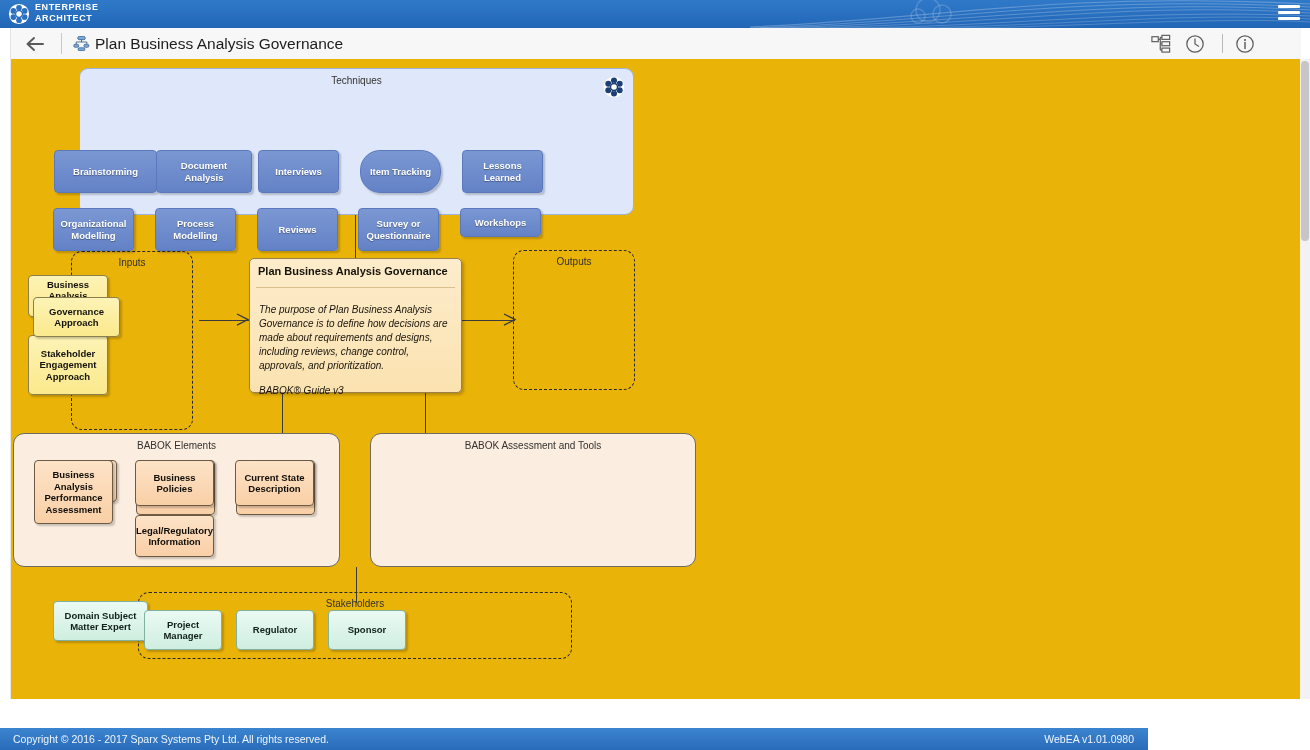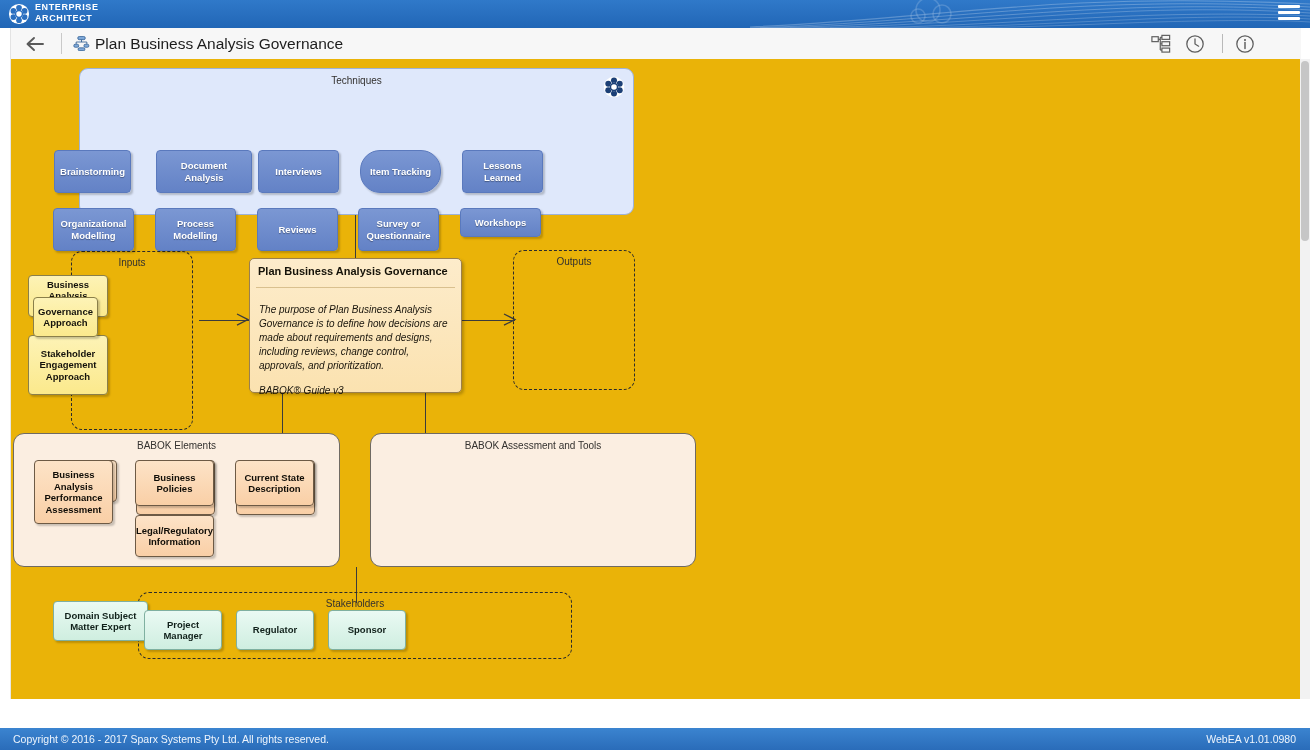--- a/index.html
+++ b/index.html
@@ -54,21 +54,21 @@
     position:absolute;left:10px;top:59px;width:1290px;height:640px;
     background:#eab308;border-left:1px solid #e8e8e8;overflow:hidden;
   }
   #scrollbar-v{
     position:absolute;right:0;top:59px;width:10px;height:640px;background:#f2f2f2;
   }
   #scrollthumb{position:absolute;left:1px;top:2px;width:8px;height:180px;background:#c6c6c6;border-radius:4px;}
 
   
   #footer{
-    position:absolute;left:0;bottom:0;width:1310px;height:22px;
+    position:absolute;left:0;bottom:0;width:1148px;height:22px;
     background:#3079c9;
     background:linear-gradient(180deg,#3b84d0 0%, #2a6cb9 100%);
     color:#eef5fd;font-size:10.5px;
   }
   #foot-left{position:absolute;left:13px;top:5px;}
   #foot-right{position:absolute;right:14px;top:5px;}
   #footstrip{position:absolute;left:0;bottom:22px;width:1310px;height:6px;background:#ffffff;}
 
   
   .grp{position:absolute;box-sizing:border-box;}
@@ -291,21 +291,21 @@
 
   <div class="grp babokgrp" id="grp-babok-guidelines" style="left:359px;top:374px;width:326px;height:134px;">
     <div class="grp-title" style="top:6px;">BABOK Assessment and Tools</div>
   </div>
 
   <div class="grp dashgrp" id="grp-stakeholders" style="left:127px;top:533px;width:434px;height:67px;">
     <div class="grp-title" style="top:5px;">Stakeholders</div>
   </div>
 
   <div id="node-layer">
-      <div class="node tech" style="left: 43px; top: 91px; width: 77px; height: 43px;">
+      <div class="node tech" style="left: 43px; top: 91px; width: 103px; height: 43px;">
         <span style="white-space: pre-line;">Brainstorming</span>
       </div>
       <div class="node tech" style="left: 145px; top: 91px; width: 96px; height: 43px;">
         <span style="white-space: pre-line;">Document
 Analysis</span>
       </div>
       <div class="node tech" style="left: 247px; top: 91px; width: 81px; height: 43px;">
         <span style="white-space: pre-line;">Interviews</span>
       </div>
       <div class="node tech" style="left: 349px; top: 91px; width: 81px; height: 43px; border-radius: 20px;">
@@ -335,21 +335,21 @@
       </div>
       <div class="node yel" style="left: 17px; top: 216px; width: 80px; height: 42px;">
         <span style="white-space: pre-line;">Business Analysis
 Approach</span>
       </div>
       <div class="node yel" style="left: 17px; top: 276px; width: 80px; height: 60px;">
         <span style="white-space: pre-line;">Stakeholder
 Engagement
 Approach</span>
       </div>
-      <div class="node yel" style="left: 22px; top: 238px; width: 65px; height: 40px;">
+      <div class="node yel" style="left: 22px; top: 238px; width: 87px; height: 40px;">
         <span style="white-space: pre-line;">Governance
 Approach</span>
       </div>
       <div class="node orng" style="left: 27px; top: 401px; width: 79px; height: 42px;">
         <span style="white-space: pre-line;">Decision Making</span>
       </div>
       <div class="node orng" style="left: 125px; top: 401px; width: 79px; height: 55px;">
         <span style="white-space: pre-line;">Change Control
 Process</span>
       </div>

